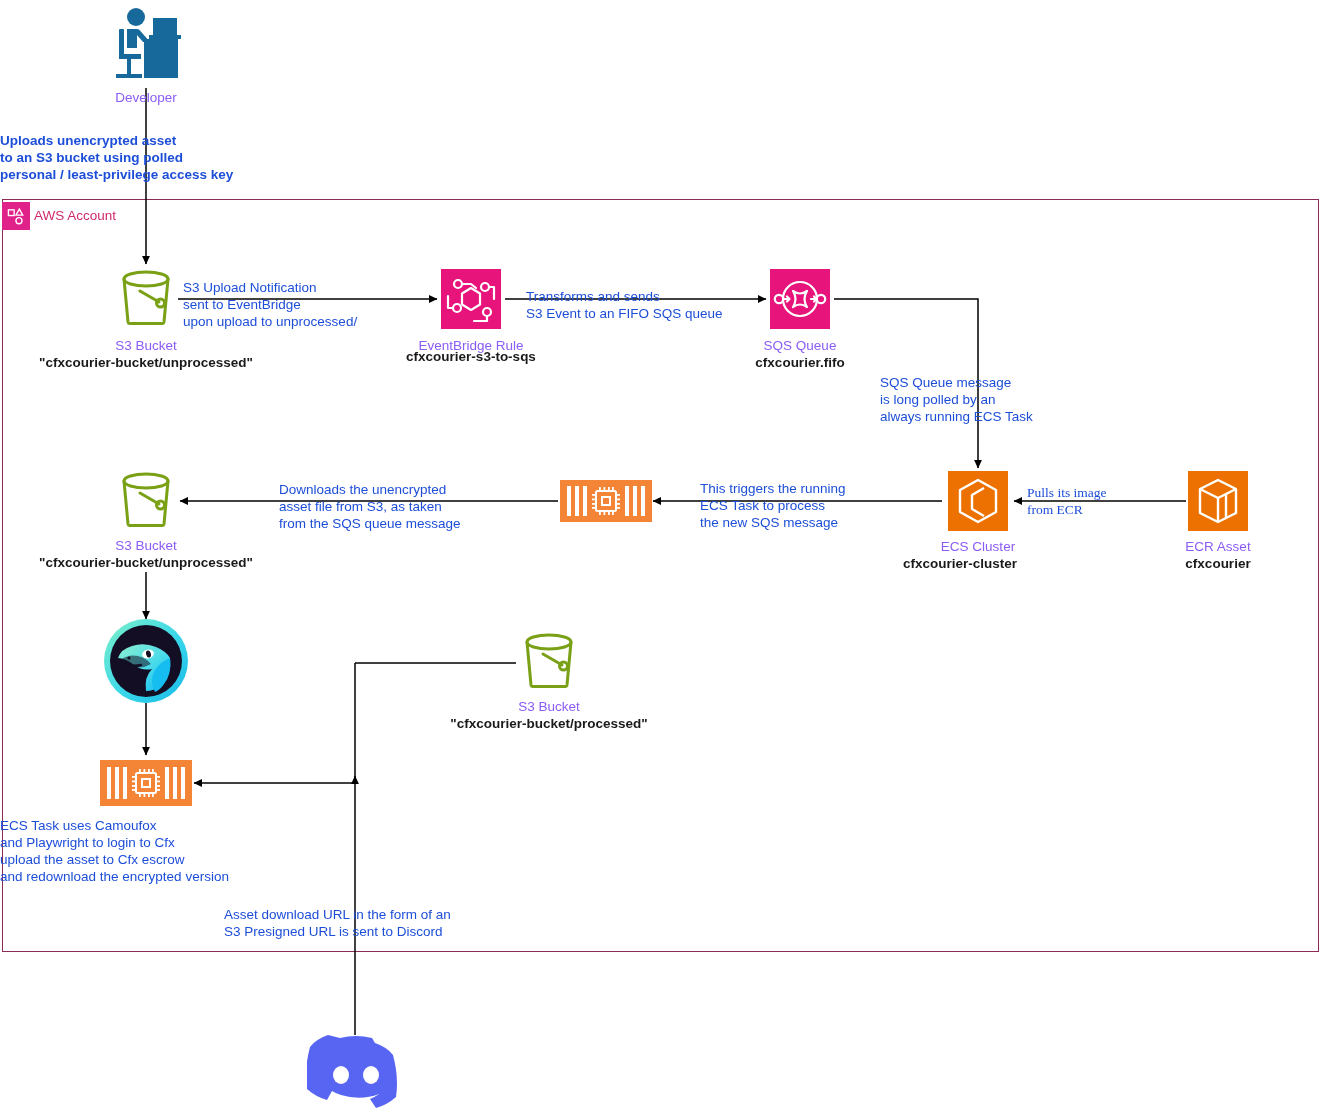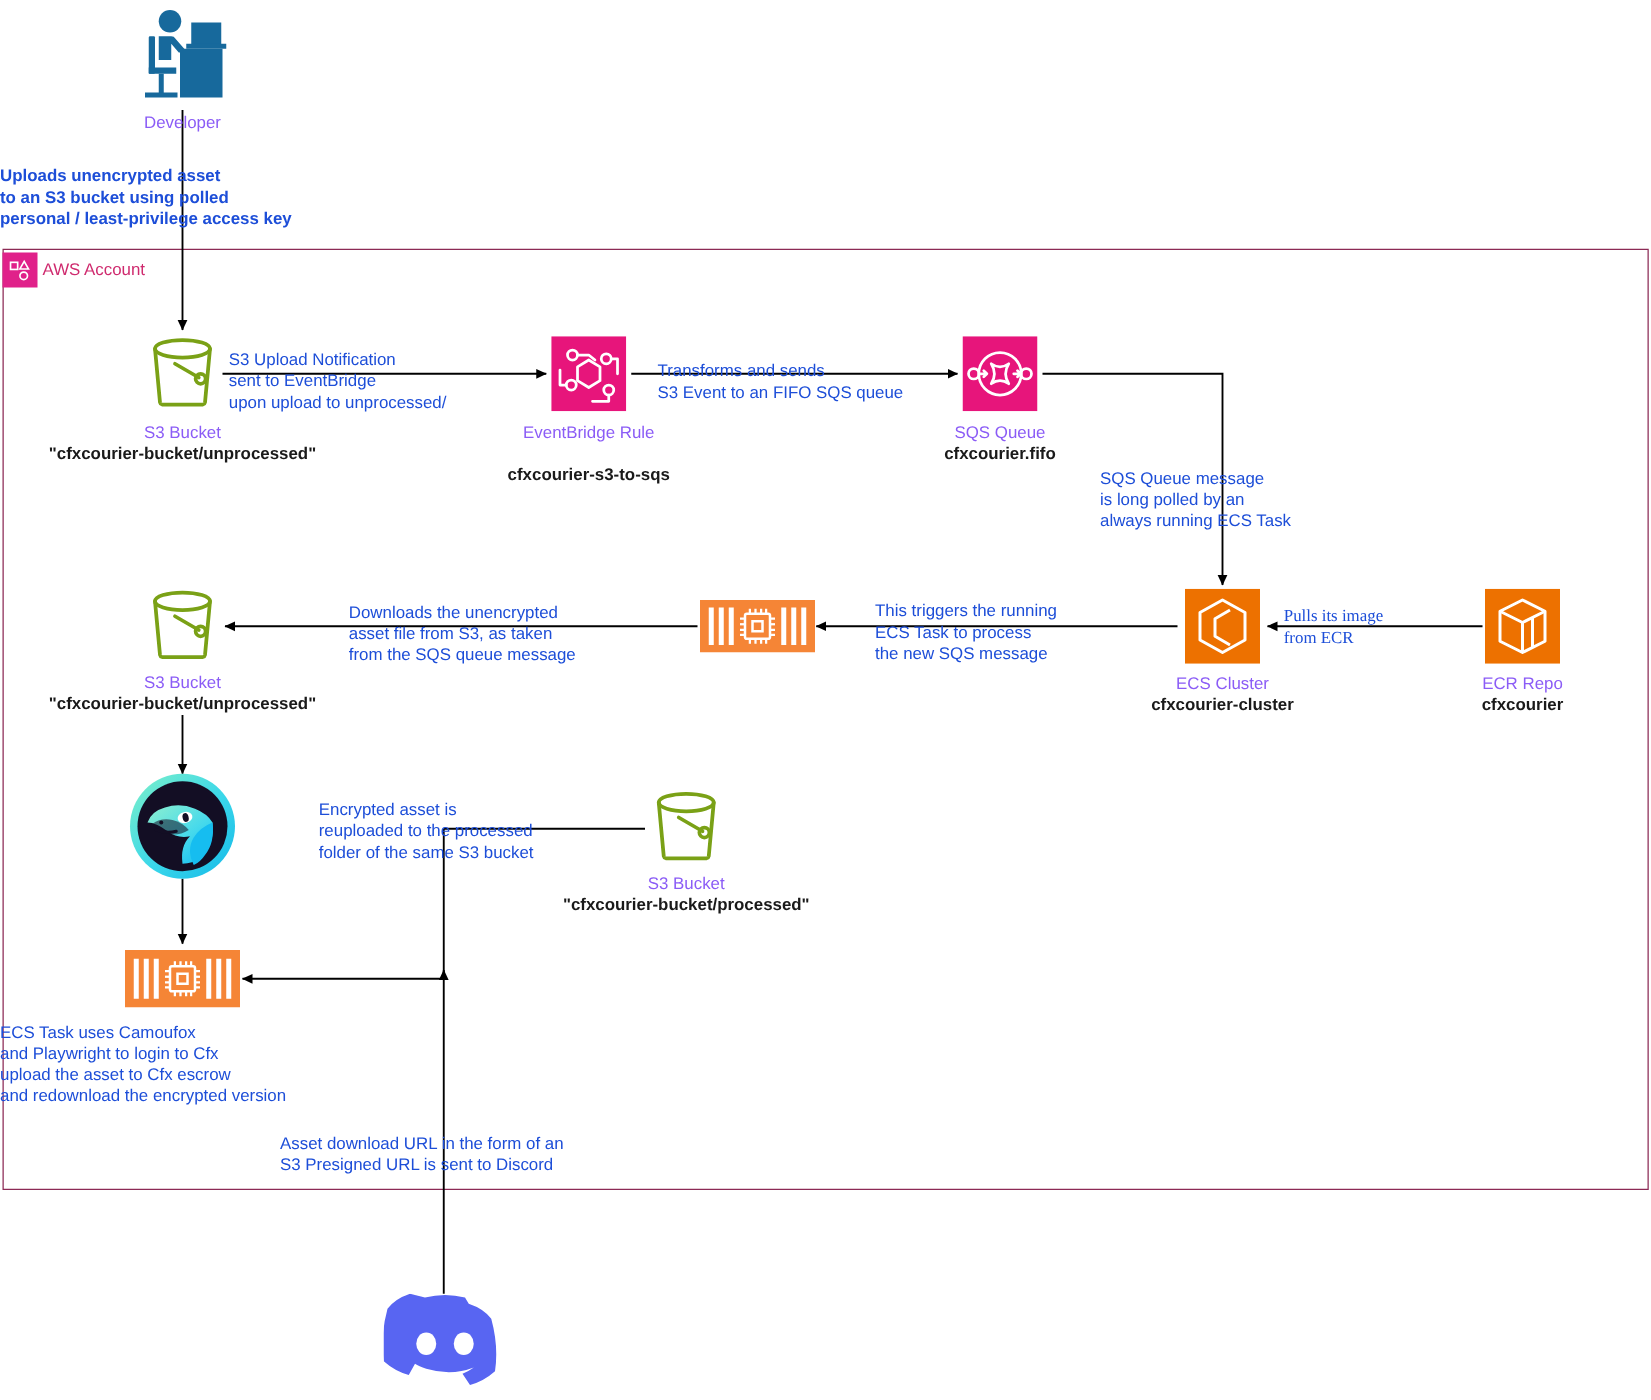--- a/index.html
+++ b/index.html
@@ -173,21 +173,21 @@
         <circle cx="46" cy="43" r="4"></circle>
         <circle cx="16" cy="39" r="4"></circle>
         <path d="M21 15 L30 15 L35 19"></path>
         <path d="M48 18 L53 18 L53 30"></path>
         <path d="M46 47 L46 52 L33 52"></path>
         <path d="M12 39 L7 39 L7 27"></path>
       </g>
     </svg>
   </div>
   <div class="label" style="left:391px; top:337px; width:160px;">EventBridge Rule</div>
-  <div class="label bold" style="left:371px; top:371px; width:200px;">cfxcourier-s3-to-sqs</div>
+  <div class="label bold" style="left:371px; top:348px; width:200px;">cfxcourier-s3-to-sqs</div>
 
   <div class="edge-label" style="left:526px; top:288px; width:230px;"><span>Transforms and sends</span><br><span>S3 Event to an FIFO SQS queue</span></div>
 
   <div class="node" style="left:770px; top:269px; width:60px; height:60px;">
     <svg width="60" height="60" viewBox="0 0 60 60">
       <rect x="0" y="0" width="60" height="60" fill="#e7157b"></rect>
       <g fill="none" stroke="#ffffff" stroke-width="2.2" stroke-linecap="round" stroke-linejoin="round">
         <circle cx="30" cy="30" r="17"></circle>
         <path d="M23 22 Q30 27 37 22 Q32 30 37 38 Q30 33 23 38 Q28 30 23 22 Z"></path>
         <circle cx="9" cy="30" r="4.2"></circle>
@@ -205,36 +205,36 @@
   <div class="node" style="left:948px; top:471px; width:60px; height:60px;">
     <svg width="60" height="60" viewBox="0 0 60 60">
       <rect x="0" y="0" width="60" height="60" fill="#ed7100"></rect>
       <g fill="none" stroke="#ffffff" stroke-width="2.4" stroke-linejoin="round">
         <path d="M30 9 L48 19 L48 41 L30 51 L12 41 L12 19 Z"></path>
         <path d="M36 17 L24 24 L24 38 L36 45"></path>
       </g>
     </svg>
   </div>
   <div class="label" style="left:898px; top:538px; width:160px;">ECS Cluster</div>
-  <div class="label bold" style="left:878px; top:555px; width:200px;">cfxcourier-cluster</div>
+  <div class="label bold" style="left:860px; top:555px; width:200px;">cfxcourier-cluster</div>
 
   <div class="edge-label" style="left:1027px; top:484px; width:136px;font-family:Liberation Serif, serif;"><span>Pulls its image</span><br><span>from ECR</span></div>
 
   <div class="node" style="left:1188px; top:471px; width:60px; height:60px;">
     <svg width="60" height="60" viewBox="0 0 60 60">
       <rect x="0" y="0" width="60" height="60" fill="#ed7100"></rect>
       <g fill="none" stroke="#ffffff" stroke-width="2.4" stroke-linejoin="round">
         <path d="M12 18 L30 9 L48 18 L48 42 L30 51 L12 42 Z"></path>
         <path d="M12 18 L30 27 L48 18"></path>
         <path d="M30 27 L30 51"></path>
         <path d="M38 22.5 L38 46.5"></path>
       </g>
     </svg>
   </div>
-  <div class="label" style="left:1138px; top:538px; width:160px;">ECR Repo</div>
+  <div class="label" style="left:1138px; top:538px; width:160px;">ECR Asset</div>
   <div class="label bold" style="left:1148px; top:555px; width:140px;">cfxcourier</div>
 
   <div class="node" style="left:560px; top:480px; width:92px; height:42px;">
     <svg width="92" height="42" viewBox="0 0 92 42">
       <rect x="0" y="0" width="92" height="42" fill="#f58536"></rect>
       <g fill="#ffffff">
         <rect x="7" y="6" width="4" height="30"></rect>
         <rect x="15" y="6" width="4" height="30"></rect>
         <rect x="23" y="6" width="4" height="30"></rect>
         <rect x="65" y="6" width="4" height="30"></rect>
@@ -302,21 +302,20 @@
       <path d="M67 40 q2 18 -10 28 q-6 5 -14 5 q-2 -14 6 -22 q-10 2 -18 -4 q-9 -7 -16 -7 q3 -9 14 -12 q12 -4 24 1 q10 4 14 11 z" fill="url(#cfliz)"></path>
       <path d="M19 41 q7 -5 16 -3 q8 2 13 8 q-10 6 -20 2 q-6 -3 -9 -7 z" fill="#130e24" opacity="0.55"></path>
       <ellipse cx="45" cy="36" rx="6" ry="4.4" fill="#ffffff" transform="rotate(-14 45 36)"></ellipse>
       <ellipse cx="45.5" cy="36" rx="2.4" ry="3.6" fill="#130e24" transform="rotate(-14 45.5 36)"></ellipse>
       <path d="M22 46 q8 3 16 1" stroke="#130e24" stroke-width="2.4" fill="none" stroke-linecap="round"></path>
       <circle cx="26" cy="40" r="1.6" fill="#130e24"></circle>
       <path d="M52 74 q-6 -12 0 -22 q5 -8 15 -12 q2 16 -6 26 q-4 6 -9 8 z" fill="#16bdf0"></path>
     </svg>
   </div>
 
-  <div class="edge-label" style="left:255px; top:639px; width:200px;"><span>Encrypted asset is</span><br><span>reuploaded to the processed</span><br><span>folder of the same S3 bucket</span></div>
 
   <div class="node" style="left:517px; top:630px; width:64px; height:64px;">
     <svg width="64" height="64" viewBox="0 0 64 64">
       <g fill="none" stroke="#7aa116" stroke-width="3" stroke-linecap="round" stroke-linejoin="round">
         <ellipse cx="32" cy="12" rx="22" ry="7"></ellipse>
         <path d="M10 12 L14 55 a2 2 0 0 0 1.6 1.6 h32.8 a2 2 0 0 0 1.6 -1.6 L54 12"></path>
         <path d="M26 24 L45 35"></path>
         <circle cx="46.5" cy="36" r="4"></circle>
       </g>
     </svg>

